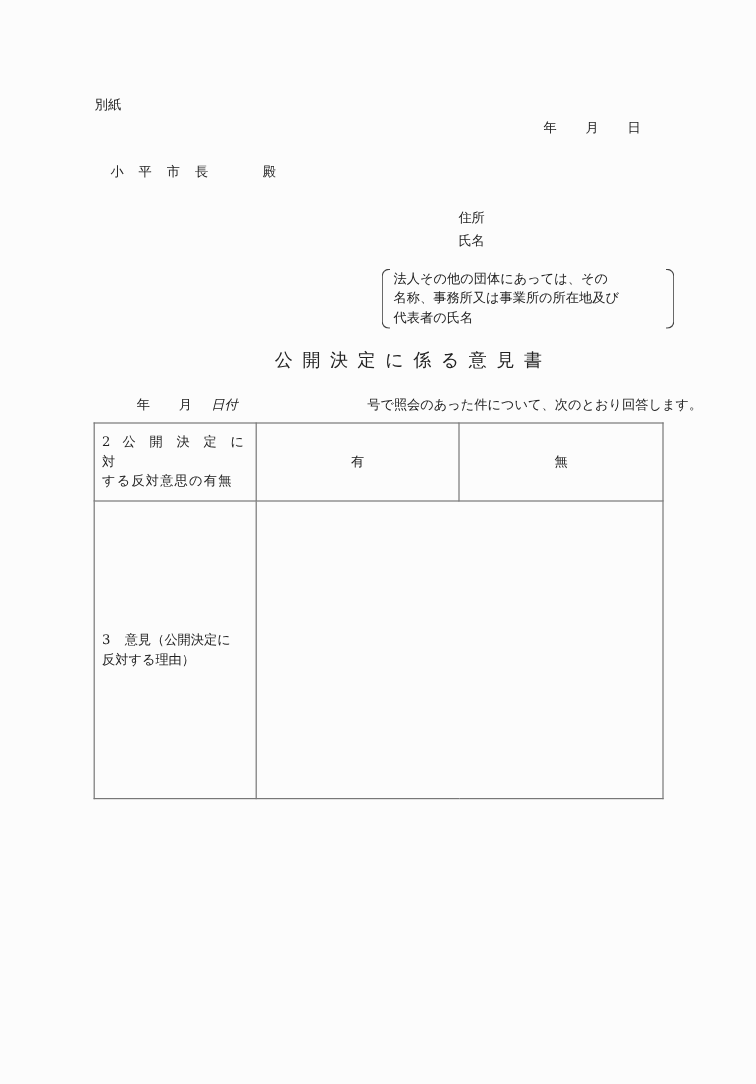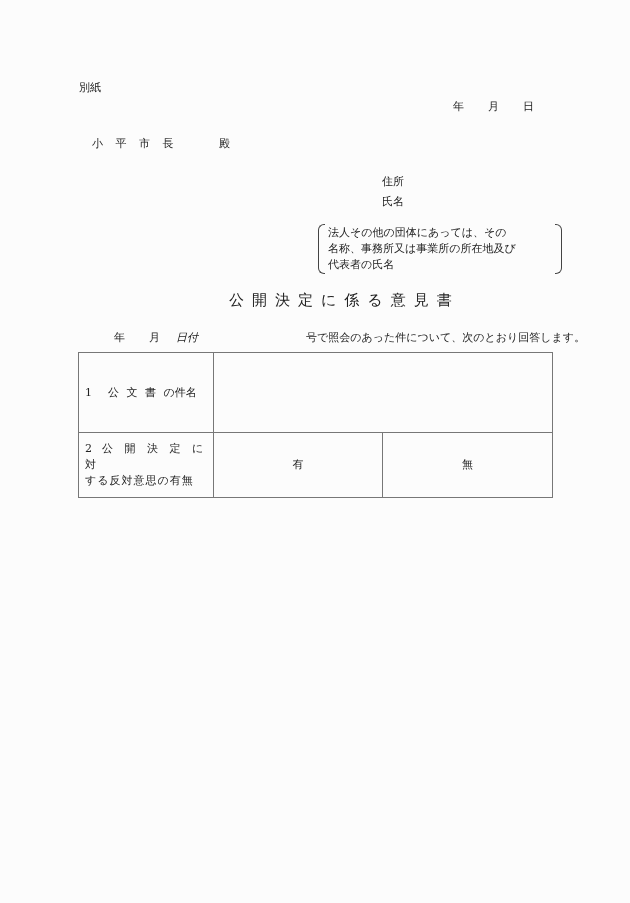--- a/index.html
+++ b/index.html
@@ -84,30 +84,33 @@
   <span class="abs t11" style="left:266px; top:331px;margin-left:40px;">号で照会のあった件について、次のとおり回答します。</span>
 </div>
 
 <table class="form">
   <colgroup>
     <col style="width:135px">
     <col style="width:169px">
     <col style="width:170px">
   </colgroup>
   <tbody>
-      <tr style="height:80px;">
-    <td class="label-cell">
-      <span>1</span><span style="display:inline-block;width:16px;"></span><span style="word-spacing:4px;">公 文 書 の件名</span>
-    </td>
-    <td colspan="2"></td>
-  </tr>
   <tr style="height:65px;padding-left:48px;">
     <td class="label-cell">
       <div>
         <span>2</span><span style="display:inline-block;width:10px;"></span><span style="letter-spacing:3px; word-spacing:2px;">公 開 決 定 に対</span>
       </div>
       <div style="letter-spacing:1px;">する反対意思の有無</div>
     </td>
     <td class="center">有</td>
     <td class="center">無</td>
   </tr>
+  <tr style="height:248px;">
+    <td class="label-cell">
+      <div>
+        <span>3</span><span style="display:inline-block;width:12px;"></span><span>意見（公開決定に</span>
+      </div>
+      <div>反対する理由）</div>
+    </td>
+    <td colspan="2"></td>
+  </tr>
 </tbody>
   </table>
 
 </body></html>

